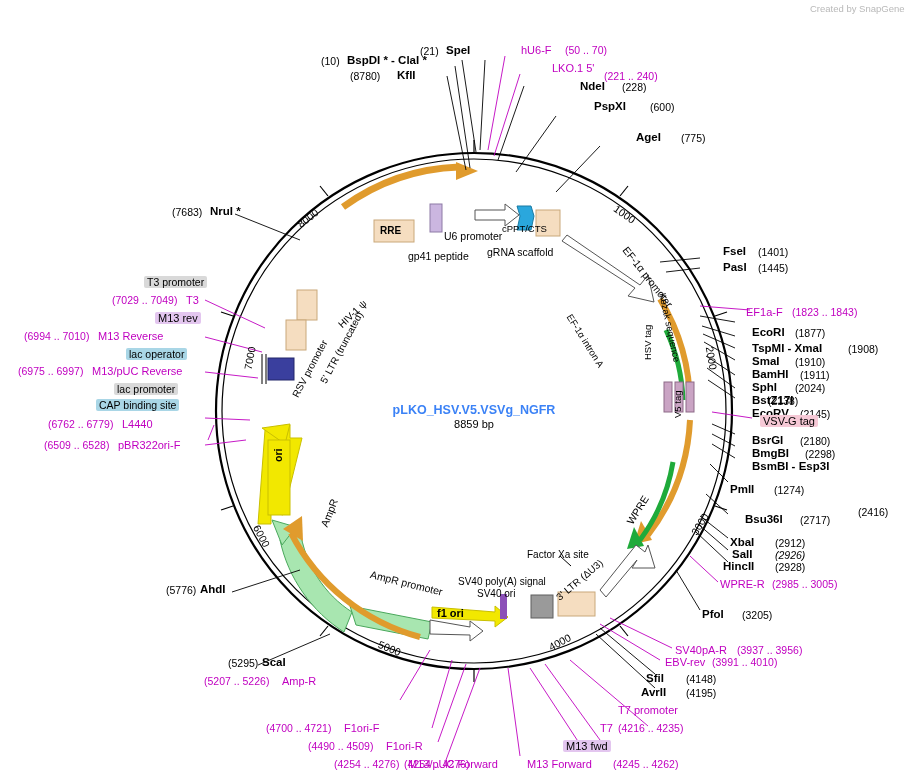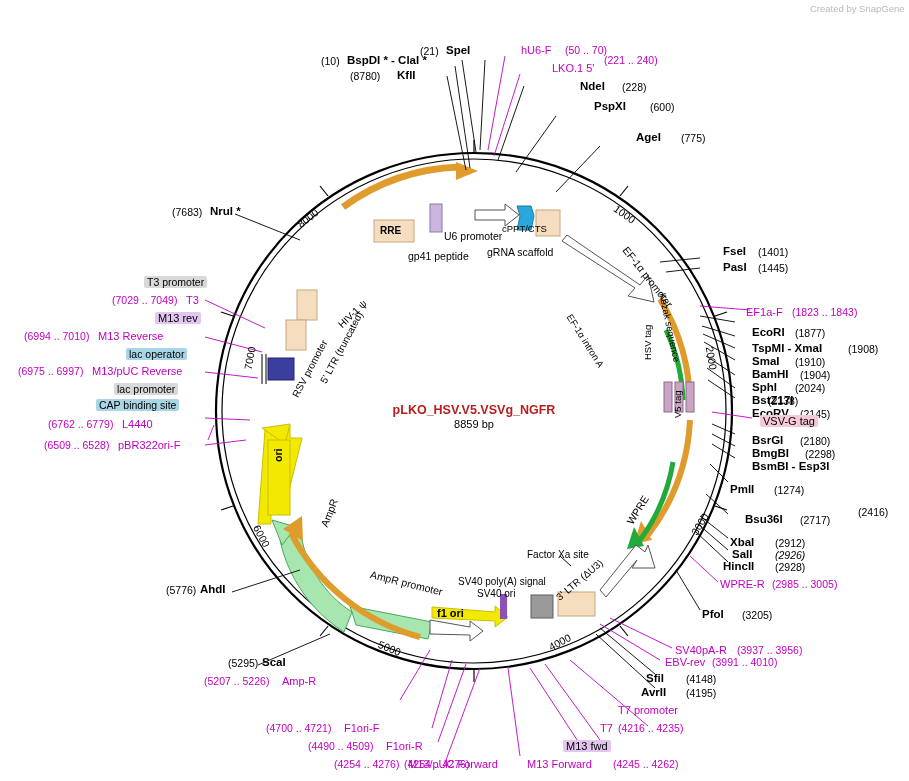--- a/index.html
+++ b/index.html
@@ -10,21 +10,21 @@
   }
   .abs{position:absolute;white-space:nowrap;}
   .enz{font-size:11.5px;color:#000;}
   .enz b{font-weight:bold;}
   .pos{font-size:10.5px;color:#000;}
   .prim{font-size:11px;color:#c000c0;}
   .prim .rng{font-size:10.5px;color:#c000c0;}
   .feat{font-size:10.5px;color:#000;}
   .tick{font-size:10.5px;color:#000;}
   .credit{font-size:9.5px;color:#b9b9b9;}
-  .center-title{font-size:12.5px;font-weight:bold;color:#b91c1c;text-align:center;}
+  .center-title{font-size:12.5px;font-weight:bold;color:#3b82f6;text-align:center;}
   .center-sub{font-size:11px;color:#000;text-align:center;}
   svg{position:absolute;left:0;top:0;}
   .hl-blue{background:#a9d6e6;border-radius:2px;padding:0 3px;color:#000;}
   .hl-purplebox{background:#e3c6ef;border-radius:2px;padding:0 3px;color:#000;}
   .hl-gray{background:#d9d9d9;border-radius:2px;padding:0 3px;color:#000;}
   .hl-pink2{background:#f6c9d6;border-radius:2px;padding:0 3px;color:#000;}
   .rot{transform-origin:0 0;}
 </style>
 </head>
 <body>
@@ -199,21 +199,21 @@
 <div class="abs pos" style="left:321px;top:55px;">(10)</div>
 <div class="abs enz" style="left:347px;top:54px;"><b>BspDI  *  -  ClaI  *</b></div>
 <div class="abs pos" style="left:350px;top:70px;">(8780)</div>
 <div class="abs enz" style="left:397px;top:69px;"><b>KflI</b></div>
 <div class="abs pos" style="left:420px;top:45px;">(21)</div>
 <div class="abs enz" style="left:446px;top:44px;"><b>SpeI</b></div>
 
 <div class="abs prim" style="left:521px;top:44px;"><span>hU6-F</span></div>
 <div class="abs prim" style="left:565px;top:44px;"><span class="rng">(50 .. 70)</span></div>
 <div class="abs prim" style="left:552px;top:62px;"><span>LKO.1 5'</span></div>
-<div class="abs prim" style="left:604px;top:54px;"><span class="rng">(221 .. 240)</span></div>
+<div class="abs prim" style="left:604px;top:70px;"><span class="rng">(221 .. 240)</span></div>
 
 <div class="abs enz" style="left:580px;top:80px;"><b>NdeI</b></div>
 <div class="abs pos" style="left:622px;top:81px;">(228)</div>
 <div class="abs enz" style="left:594px;top:100px;"><b>PspXI</b></div>
 <div class="abs pos" style="left:650px;top:101px;">(600)</div>
 <div class="abs enz" style="left:636px;top:131px;"><b>AgeI</b></div>
 <div class="abs pos" style="left:681px;top:132px;">(775)</div>
 
 <div class="abs enz" style="left:723px;top:245px;"><b>FseI</b></div>
 <div class="abs pos" style="left:758px;top:246px;">(1401)</div>
@@ -223,21 +223,21 @@
 <div class="abs prim" style="left:746px;top:306px;"><span>EF1a-F</span></div>
 <div class="abs prim" style="left:792px;top:306px;"><span class="rng">(1823 .. 1843)</span></div>
 
 <div class="abs enz" style="left:752px;top:326px;"><b>EcoRI</b></div>
 <div class="abs pos" style="left:795px;top:327px;">(1877)</div>
 <div class="abs enz" style="left:752px;top:342px;"><b>TspMI  -  XmaI</b></div>
 <div class="abs pos" style="left:848px;top:343px;">(1908)</div>
 <div class="abs enz" style="left:752px;top:355px;text-align:center;"><b>SmaI</b></div>
 <div class="abs pos" style="left:795px;top:356px;">(1910)</div>
 <div class="abs enz" style="left:752px;top:368px;"><b>BamHI</b></div>
-<div class="abs pos" style="left:800px;top:369px;">(1904)</div>
+<div class="abs pos" style="left:800px;top:369px;">(1911)</div>
 <div class="abs enz" style="left:752px;top:381px;"><b>SphI</b></div>
 <div class="abs pos" style="left:795px;top:382px;">(2024)</div>
 <div class="abs enz" style="left:752px;top:394px;"><b>BstZ17I</b></div>
 <div class="abs pos" style="left:768px;top:395px;">(2138)</div>
 <div class="abs enz" style="left:752px;top:407px;"><b>EcoRV</b></div>
 <div class="abs pos" style="left:800px;top:408px;">(2145)</div>
 
 <div class="abs prim" style="left:760px;top:415px;"><span class="hl-pink2">VSV-G tag</span></div>
 
 <div class="abs enz" style="left:752px;top:434px;"><b>BsrGI</b></div>

